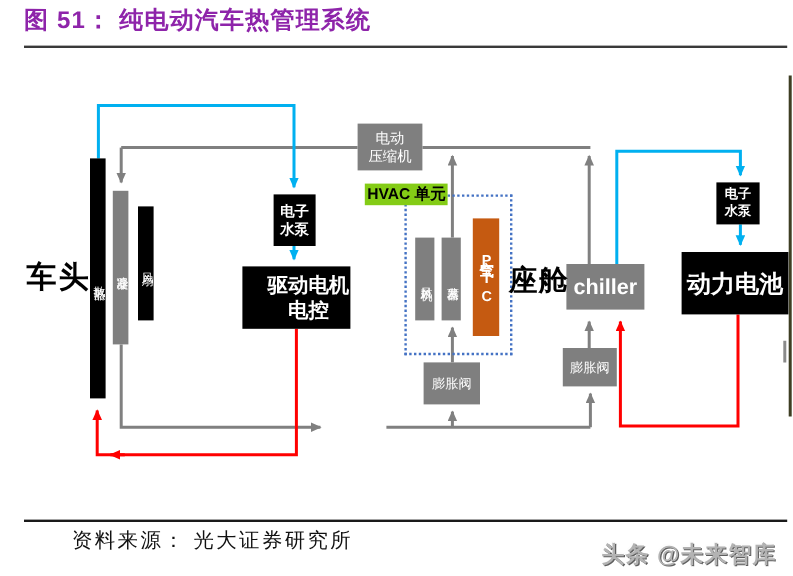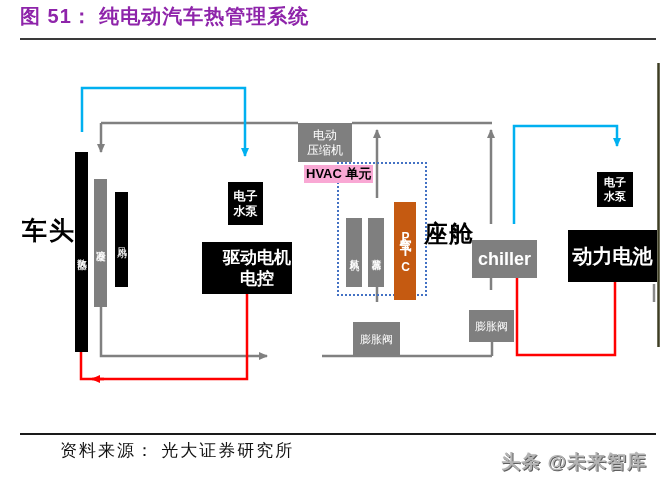--- a/index.html
+++ b/index.html
@@ -10,31 +10,31 @@
          letter-spacing:1px;white-space:nowrap;}
   #title-rule{position:absolute;left:20px;top:38px;width:636px;height:2px;background:#3a3a3a;}
   
   #footer-rule{position:absolute;left:20px;top:433px;width:636px;height:2px;background:#1a1a1a;}
   #source{position:absolute;left:22px;top:439px;font-size:17px;color:#111;
           font-family:"Liberation Serif",serif;letter-spacing:2px;margin-left:38px;}
   #watermark{position:absolute;right:14px;top:449px;font-size:19px;font-weight:bold;color:#b3b3b3;
              text-shadow:1px 1px 0 #5f5f5f,-1px -1px 0 #fdfdfd;letter-spacing:1px;}
   
   .node{position:absolute;display:flex;align-items:center;justify-content:center;
-        color:#fff;text-align:center;box-sizing:border-box;z-index:2;margin-top:20px;}
+        color:#fff;text-align:center;box-sizing:border-box;z-index:2;}
   .purple{background:#000000;}
   .gray{background:#7f7f7f;}
   .orange{background:#c55a11;}
   .vtext{writing-mode:vertical-rl;text-orientation:upright;letter-spacing:1px;}
   .two-line{flex-direction:column;line-height:1.25;}
   .big-label{position:absolute;color:#000;font-weight:bold;z-index:3;white-space:nowrap;}
   #hvac-box{position:absolute;left:337px;top:162px;width:90px;height:134px;
             border:2px dotted #4472c4;box-sizing:border-box;z-index:1;}
-  #hvac-label{position:absolute;left:304px;top:165px;font-size:13px;font-weight:bold;color:#000;
-              background:#f9a8d4;padding:0 2px;z-index:3;white-space:nowrap;}
+  #hvac-label{position:absolute;left:304px;top:153px;font-size:13px;font-weight:bold;color:#000;
+              background:#84cc16;padding:0 2px;z-index:3;white-space:nowrap;}
   svg.wires{position:absolute;left:0;top:0;z-index:0;}
   
   #radiator{left:75px;top:132px;width:13px;height:200px;font-size:10px;}
   #condenser{left:94px;top:159px;width:13px;height:128px;font-size:10px;}
   #fan{left:115px;top:172px;width:13px;height:95px;font-size:10px;}
   #compressor{left:298px;top:103px;width:54px;height:39px;font-size:12px;}
   #epump-left{left:228px;top:162px;width:35px;height:43px;font-size:12px;font-weight:bold;}
   #motor-ctrl{left:202px;top:222px;width:90px;height:52px;font-size:17px;font-weight:bold;padding-left:20px;}
   #blower{left:346px;top:198px;width:16px;height:69px;font-size:10px;}
   #evaporator{left:368px;top:198px;width:16px;height:69px;font-size:10px;}

